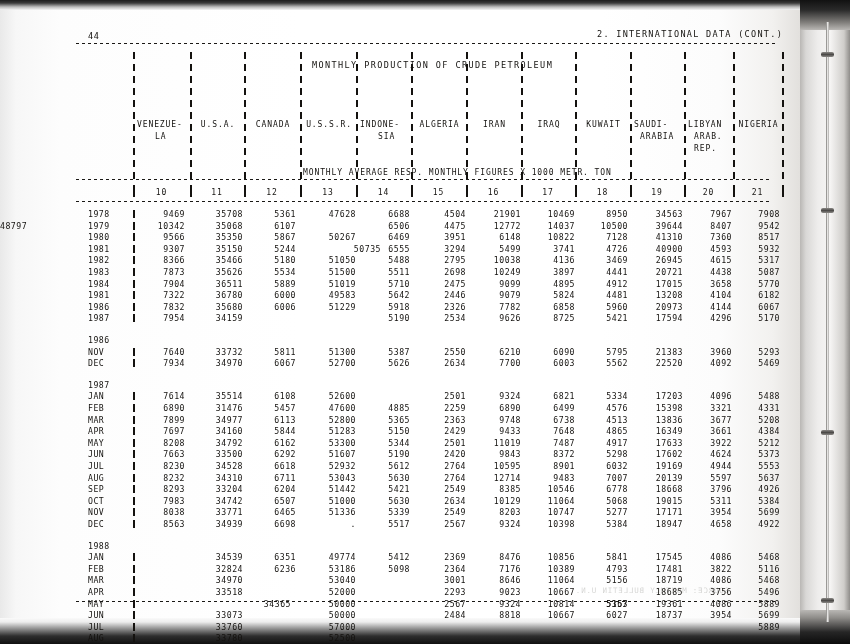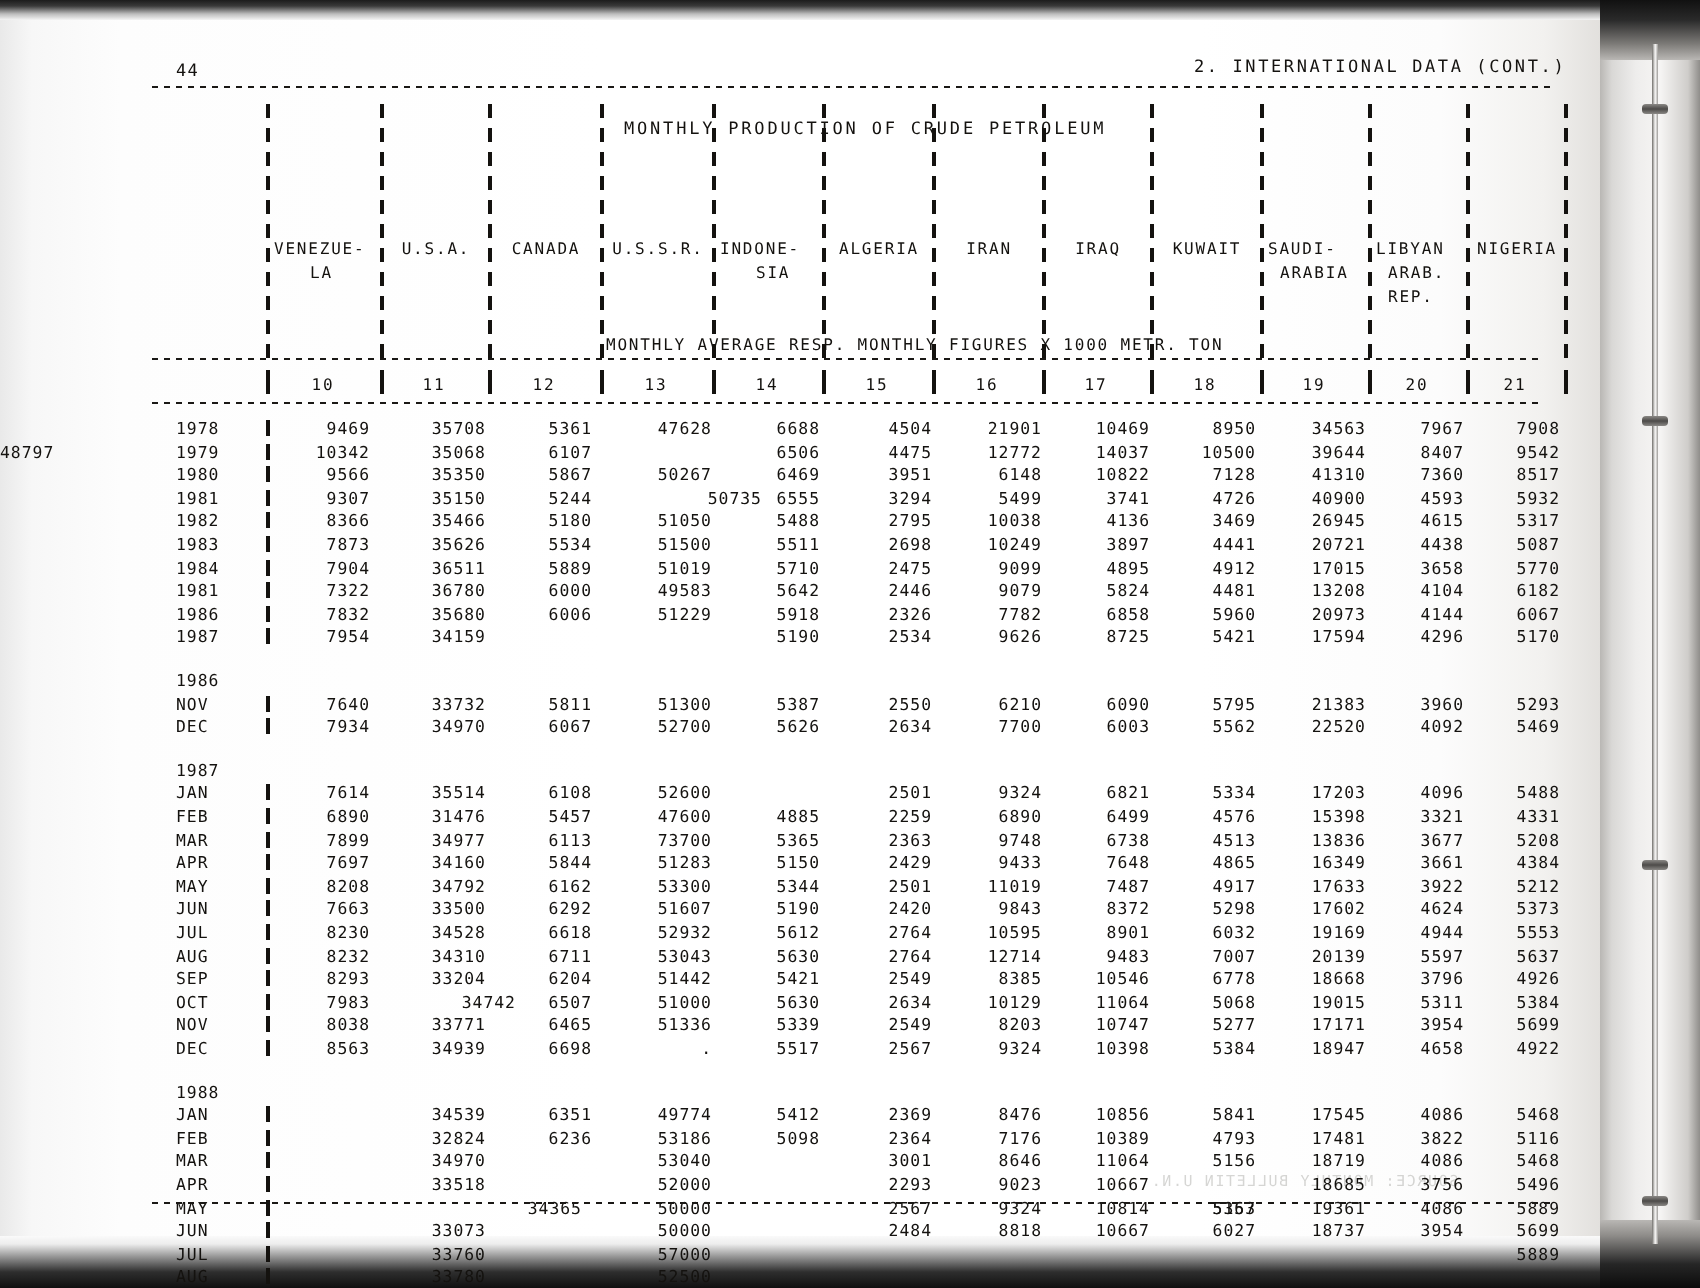--- a/index.html
+++ b/index.html
@@ -366,21 +366,21 @@
       <div class="txt data" style="left: 0px; top: 403px; width: 575px; text-align: right;">6499</div>
       <div class="txt data" style="left: 0px; top: 403px; width: 628px; text-align: right;">4576</div>
       <div class="txt data" style="left: 0px; top: 403px; width: 683px; text-align: right;">15398</div>
       <div class="txt data" style="left: 0px; top: 403px; width: 732px; text-align: right;">3321</div>
       <div class="txt data" style="left: 0px; top: 403px; width: 780px; text-align: right;">4331</div>
       <div class="txt data" style="left: 88px; top: 414.6px;">MAR</div>
       <div style="position: absolute; left: 133px; top: 415.6px; width: 1.5px; height: 8px; background: rgb(20, 18, 15);"></div>
       <div class="txt data" style="left: 0px; top: 414.6px; width: 185px; text-align: right;">7899</div>
       <div class="txt data" style="left: 0px; top: 414.6px; width: 243px; text-align: right;">34977</div>
       <div class="txt data" style="left: 0px; top: 414.6px; width: 296px; text-align: right;">6113</div>
-      <div class="txt data" style="left: 0px; top: 414.6px; width: 356px; text-align: right;">73700</div>
+      <div class="txt data" style="left: 0px; top: 414.6px; width: 356px; text-align: right;">52800</div>
       <div class="txt data" style="left: 0px; top: 414.6px; width: 410px; text-align: right;">5365</div>
       <div class="txt data" style="left: 0px; top: 414.6px; width: 466px; text-align: right;">2363</div>
       <div class="txt data" style="left: 0px; top: 414.6px; width: 521px; text-align: right;">9748</div>
       <div class="txt data" style="left: 0px; top: 414.6px; width: 575px; text-align: right;">6738</div>
       <div class="txt data" style="left: 0px; top: 414.6px; width: 628px; text-align: right;">4513</div>
       <div class="txt data" style="left: 0px; top: 414.6px; width: 683px; text-align: right;">13836</div>
       <div class="txt data" style="left: 0px; top: 414.6px; width: 732px; text-align: right;">3677</div>
       <div class="txt data" style="left: 0px; top: 414.6px; width: 780px; text-align: right;">5208</div>
       <div class="txt data" style="left: 88px; top: 426.2px;">APR</div>
       <div style="position: absolute; left: 133px; top: 427.2px; width: 1.5px; height: 8px; background: rgb(20, 18, 15);"></div>
@@ -462,21 +462,21 @@
       <div class="txt data" style="left: 0px; top: 484.2px; width: 466px; text-align: right;">2549</div>
       <div class="txt data" style="left: 0px; top: 484.2px; width: 521px; text-align: right;">8385</div>
       <div class="txt data" style="left: 0px; top: 484.2px; width: 575px; text-align: right;">10546</div>
       <div class="txt data" style="left: 0px; top: 484.2px; width: 628px; text-align: right;">6778</div>
       <div class="txt data" style="left: 0px; top: 484.2px; width: 683px; text-align: right;">18668</div>
       <div class="txt data" style="left: 0px; top: 484.2px; width: 732px; text-align: right;">3796</div>
       <div class="txt data" style="left: 0px; top: 484.2px; width: 780px; text-align: right;">4926</div>
       <div class="txt data" style="left: 88px; top: 495.8px;">OCT</div>
       <div style="position: absolute; left: 133px; top: 496.8px; width: 1.5px; height: 8px; background: rgb(20, 18, 15);"></div>
       <div class="txt data" style="left: 0px; top: 495.8px; width: 185px; text-align: right;">7983</div>
-      <div class="txt data" style="left: 15px; top: 495.8px; width: 243px; text-align: right;">34742</div>
+      <div class="txt data" style="left: 0px; top: 495.8px; width: 243px; text-align: right;">34742</div>
       <div class="txt data" style="left: 0px; top: 495.8px; width: 296px; text-align: right;">6507</div>
       <div class="txt data" style="left: 0px; top: 495.8px; width: 356px; text-align: right;">51000</div>
       <div class="txt data" style="left: 0px; top: 495.8px; width: 410px; text-align: right;">5630</div>
       <div class="txt data" style="left: 0px; top: 495.8px; width: 466px; text-align: right;">2634</div>
       <div class="txt data" style="left: 0px; top: 495.8px; width: 521px; text-align: right;">10129</div>
       <div class="txt data" style="left: 0px; top: 495.8px; width: 575px; text-align: right;">11064</div>
       <div class="txt data" style="left: 0px; top: 495.8px; width: 628px; text-align: right;">5068</div>
       <div class="txt data" style="left: 0px; top: 495.8px; width: 683px; text-align: right;">19015</div>
       <div class="txt data" style="left: 0px; top: 495.8px; width: 732px; text-align: right;">5311</div>
       <div class="txt data" style="left: 0px; top: 495.8px; width: 780px; text-align: right;">5384</div>

